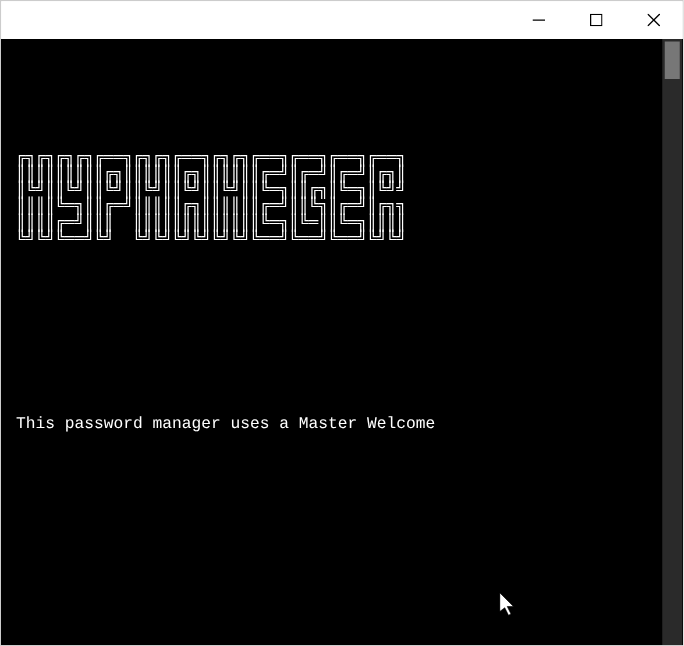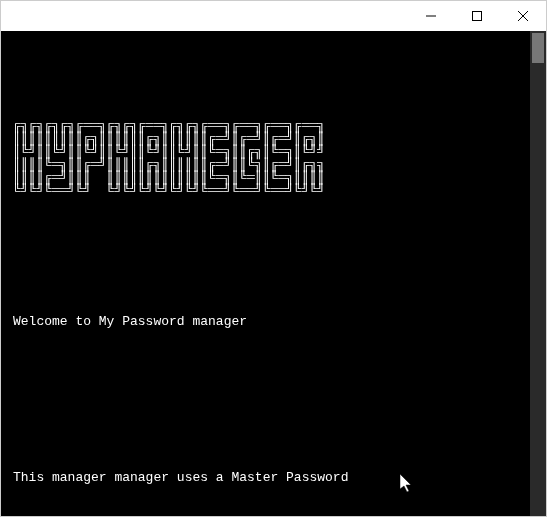--- a/index.html
+++ b/index.html
@@ -107,26 +107,23 @@
       <div class="scrollbar-thumb"></div>
     </div>
 
     <div class="ascii-title">╔╗╔╗╔╗╔╗╔══╗╔╗╔╗╔══╗╔╗╔╗╔══╗╔══╗╔══╗╔══╗
 ║║║║║║║║║╔╗║║║║║║╔╗║║║║║║╔═╝║╔═╝║╔═╝║╔╗║
 ║╚╝║║╚╝║║╚╝║║╚╝║║╚╝║║╚╝║║╚═╗║║╔╗║╚═╗║╚╝╝
 ║║║║╚═╗║║╔═╝║║║║║╔╗║║║║║║╔═╝║║╚╗║╔═╝║╔╗╗
 ║║║║╔═╝║║║  ║║║║║║║║║║║║║╚═╗║╚═║║╚═╗║║║║
 ╚╝╚╝╚══╝╚╝  ╚╝╚╝╚╝╚╝╚╝╚╝╚══╝╚══╝╚══╝╚╝╚╝</div>
 
-    <div class="block">
-      <span class="line">Welcome to My Password manager</span>
-    </div>
 
     <div class="block">
-      <span class="line">This manager manager uses a Master Password</span>
+      <span class="line">This password manager uses a Master Welcome</span>
       
       
       
     </div>
 
     
 
     
 
     

